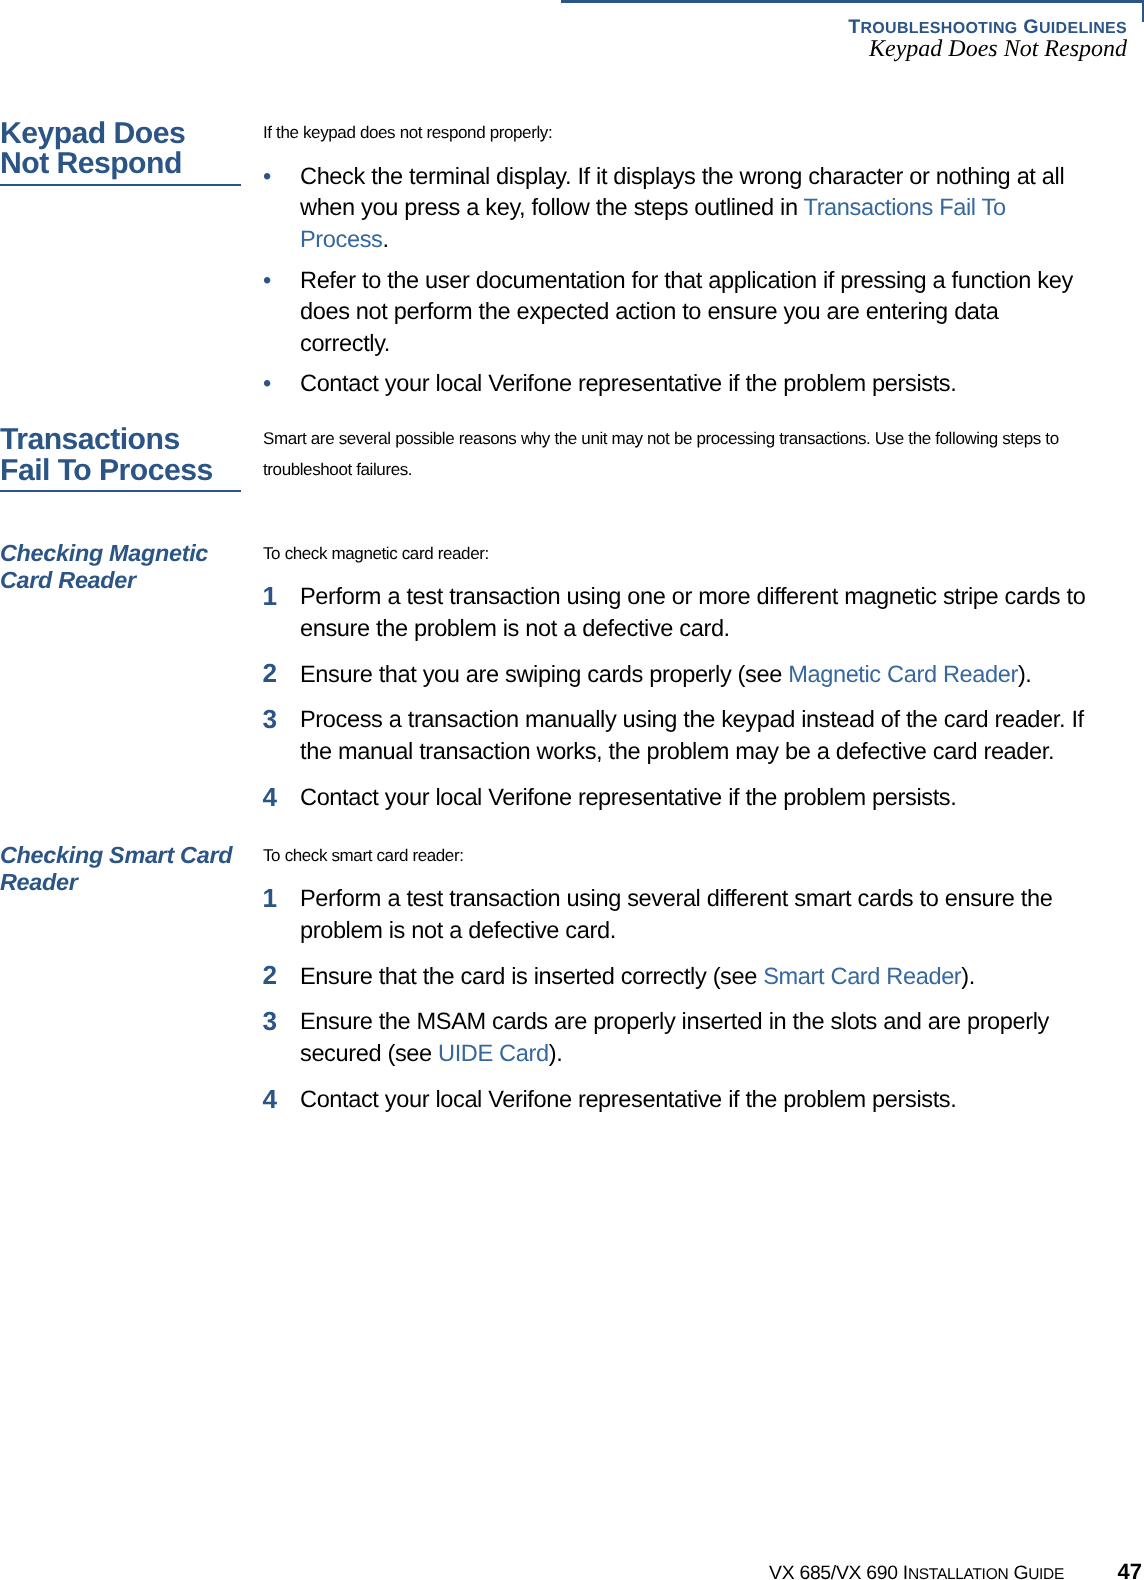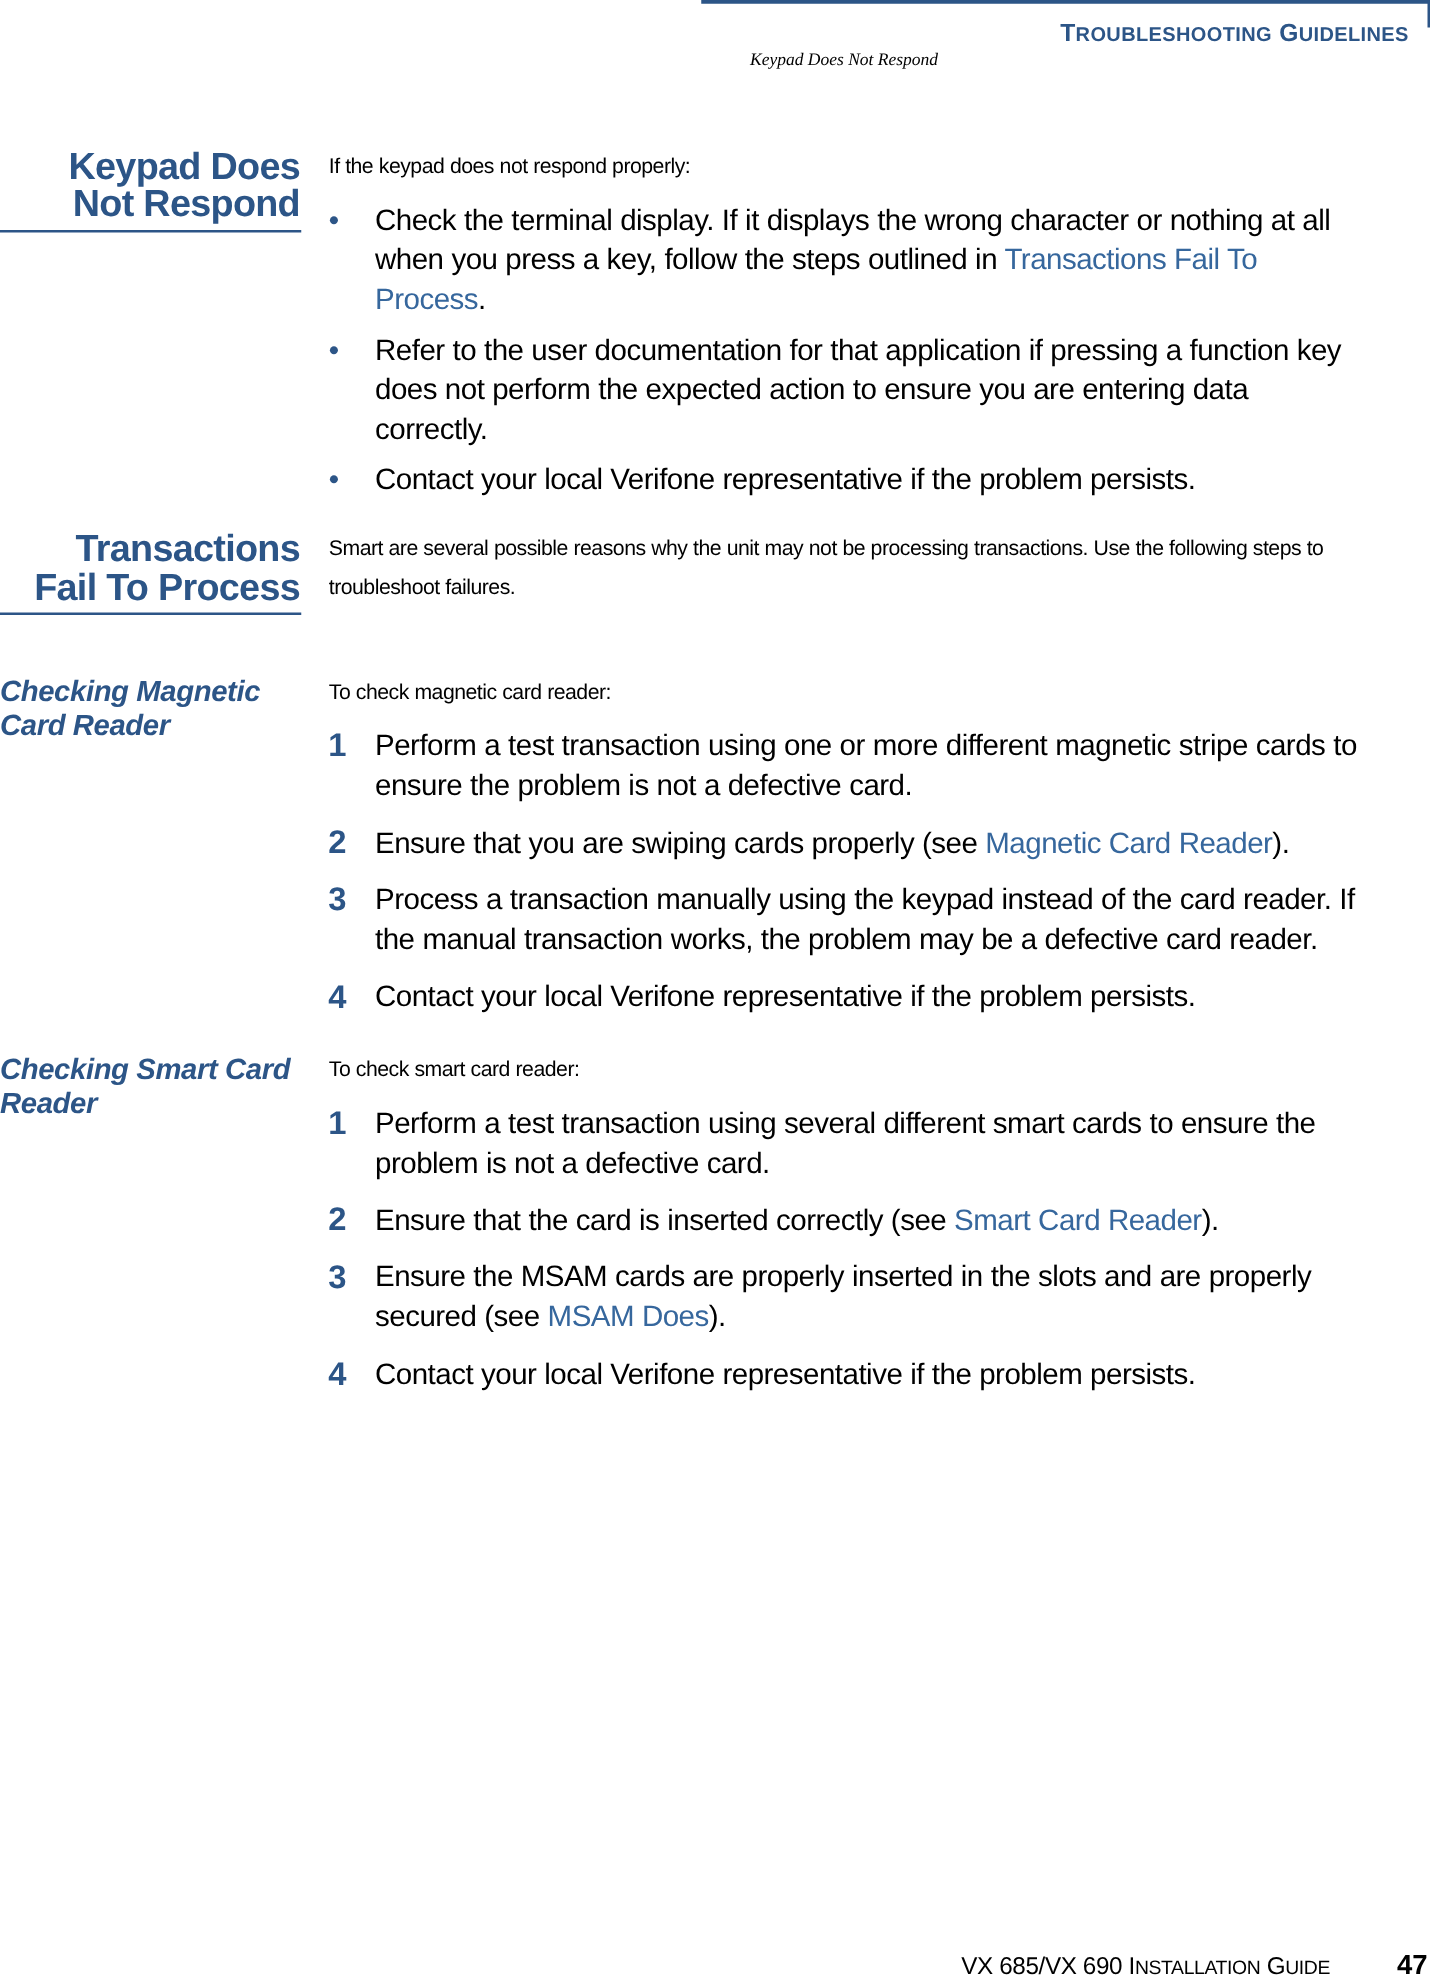--- a/index.html
+++ b/index.html
@@ -14,33 +14,33 @@
   }
   .page { position:absolute; left:0; top:0; width:1144px; height:1516px; will-change:transform; }
 
   
   .hdr-rule  { position:absolute; left:561px; top:0px;   width:583px; height:3px;  background:#2c5587; }
   .hdr-vrule { position:absolute; left:1141.5px; top:0px;  width:2.5px;  height:22px;  background:#2c5587; }
   .hdr-chapter { position:absolute; left:600px; top:16px; width:527px; text-align:right;
                  color:#2c5587; font-weight:bold; font-size:19.7px; line-height:23px;
                  white-space:nowrap; letter-spacing:0.3px; }
   .hdr-chapter .sc { font-size:16.0px; }
-  .hdr-section { position:absolute; left:600px; top:38.3px; width:527px; text-align:left;
+  .hdr-section { position:absolute; left:600px; top:38.3px; width:527px; text-align:right;
                  font-family:"Liberation Serif", serif; font-style:italic; font-weight:normal;
-                 font-size:14px; line-height:22px; color:#000; white-space:nowrap; }
+                 font-size:24px; line-height:22px; color:#000; white-space:nowrap; }
 
   
   .ftr { position:absolute; left:600px; width:542px; top:1562.3px; text-align:right;
          white-space:nowrap; line-height:19px; }
   .ftr-title { font-size:19.4px; letter-spacing:-0.3px; }
   .ftr-title .sc { font-size:15.5px; }
   .ftr-page  { font-size:22px; font-weight:bold; padding-left:53.5px; letter-spacing:0px; }
 
   
-  .sect-head { position:absolute; left:0px; width:240px; text-align:right;
+  .sect-head { position:absolute; left:0px; width:240px; 
                color:#2c5587; font-weight:bold; font-size:30.2px; line-height:30.7px;
                letter-spacing:-0.55px; }
   .sect-rule { position:absolute; left:0px; width:240.5px; height:2.5px; background:#2c5587; }
   .sub-head  { position:absolute; left:0px; width:241.2px; text-align:left;
                color:#2c5587; font-weight:bold; font-style:italic; font-size:23.4px;
                line-height:26.8px; letter-spacing:-0.3px; }
 
   
   .body-p  { position:absolute; left:263px; width:800px; font-size:17px;
              letter-spacing:-0.4px; word-spacing:0.15px; line-height:31.5px; color:#000; }
@@ -99,20 +99,20 @@
   <div class="sub-head" style="top:841.9px;"><span>Checking Smart Card</span><br><span>Reader</span></div>
   <div class="body-p" style="top:839.7px;">To check smart card reader:</div>
 
   <div class="marker" style="top:883.1px;">1</div>
   <div class="list-p" style="top:884.3px;">Perform a test transaction using several different smart cards to ensure the problem is not a defective card.</div>
 
   <div class="marker" style="top:960.4px;">2</div>
   <div class="list-p" style="top:961.6px;"><span>Ensure that the card is inserted correctly (see </span><span class="xref">Smart Card Reader</span><span>).</span></div>
 
   <div class="marker" style="top:1006.2px;">3</div>
-  <div class="list-p" style="top:1007.4px;"><span>Ensure the MSAM cards are properly inserted in the slots and are properly secured (see </span><span class="xref">MSAM Does</span><span>).</span></div>
+  <div class="list-p" style="top:1007.4px;"><span>Ensure the MSAM cards are properly inserted in the slots and are properly secured (see </span><span class="xref">UIDE Card</span><span>).</span></div>
 
   <div class="marker" style="top:1083.5px;">4</div>
   <div class="list-p" style="top:1084.7px;">Contact your local Verifone representative if the problem persists.</div>
 
   <div class="ftr"><span class="ftr-title"><span>VX 685/VX 690 </span><span>I</span><span class="sc">NSTALLATION</span><span> </span><span>G</span><span class="sc">UIDE</span></span><span class="ftr-page">47</span></div>
 
 </div>
 
 </body></html>

